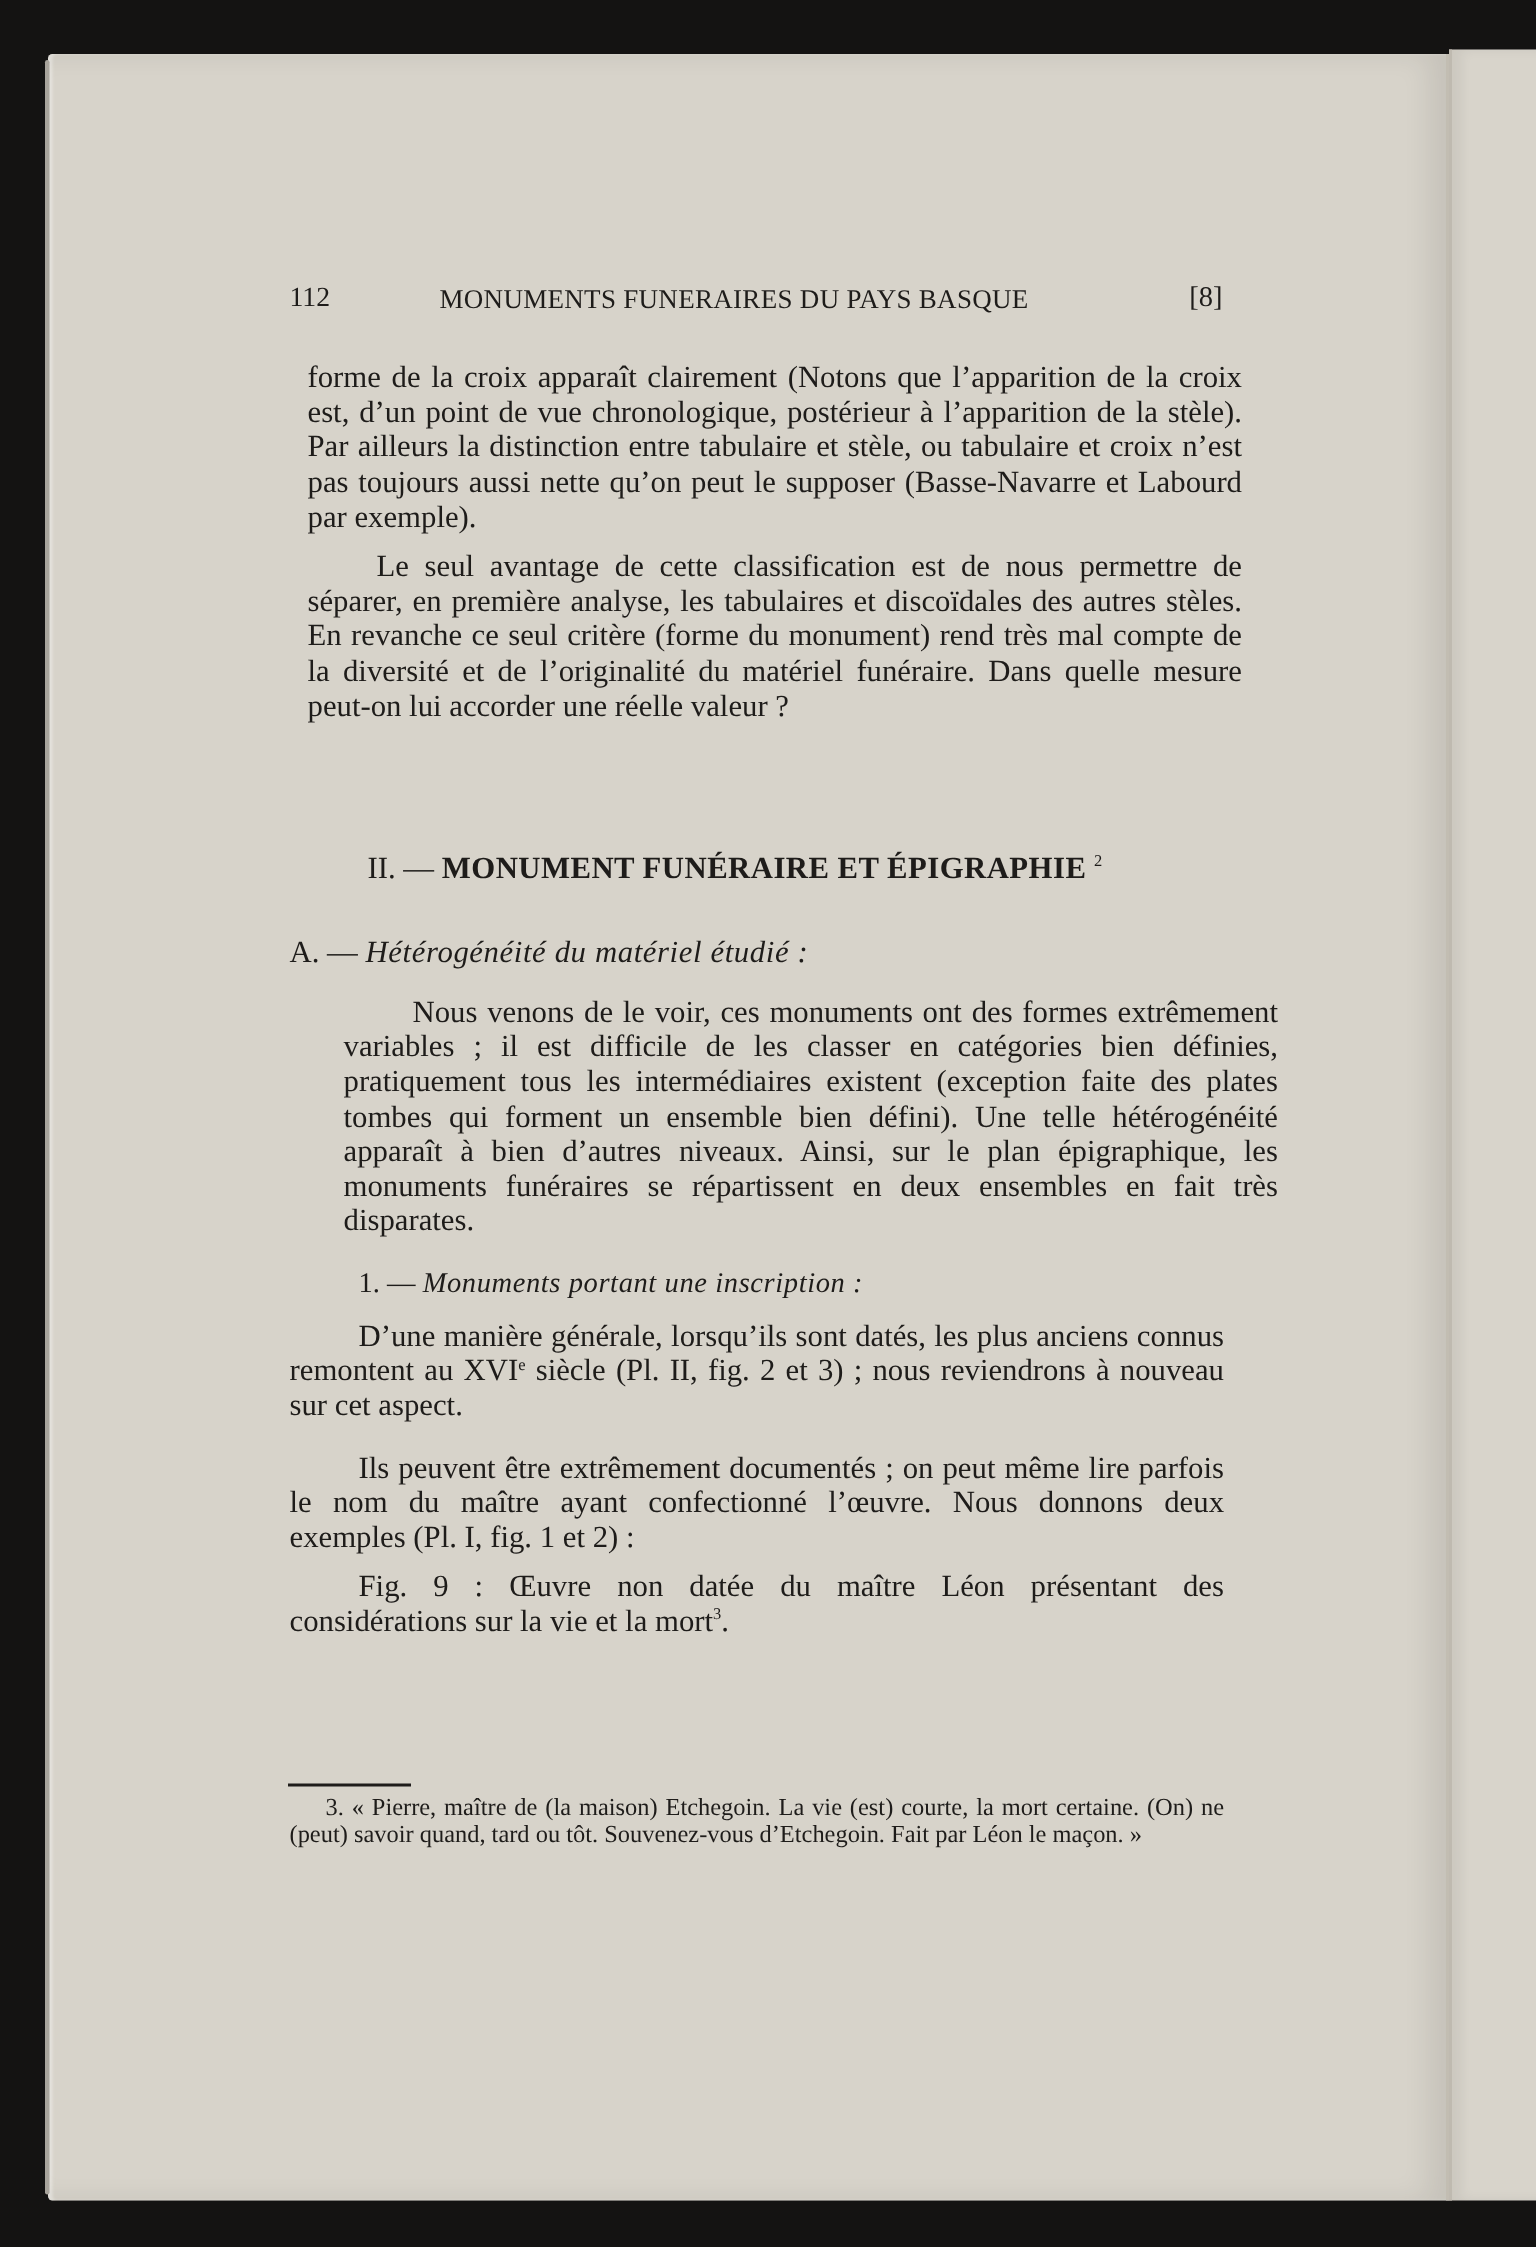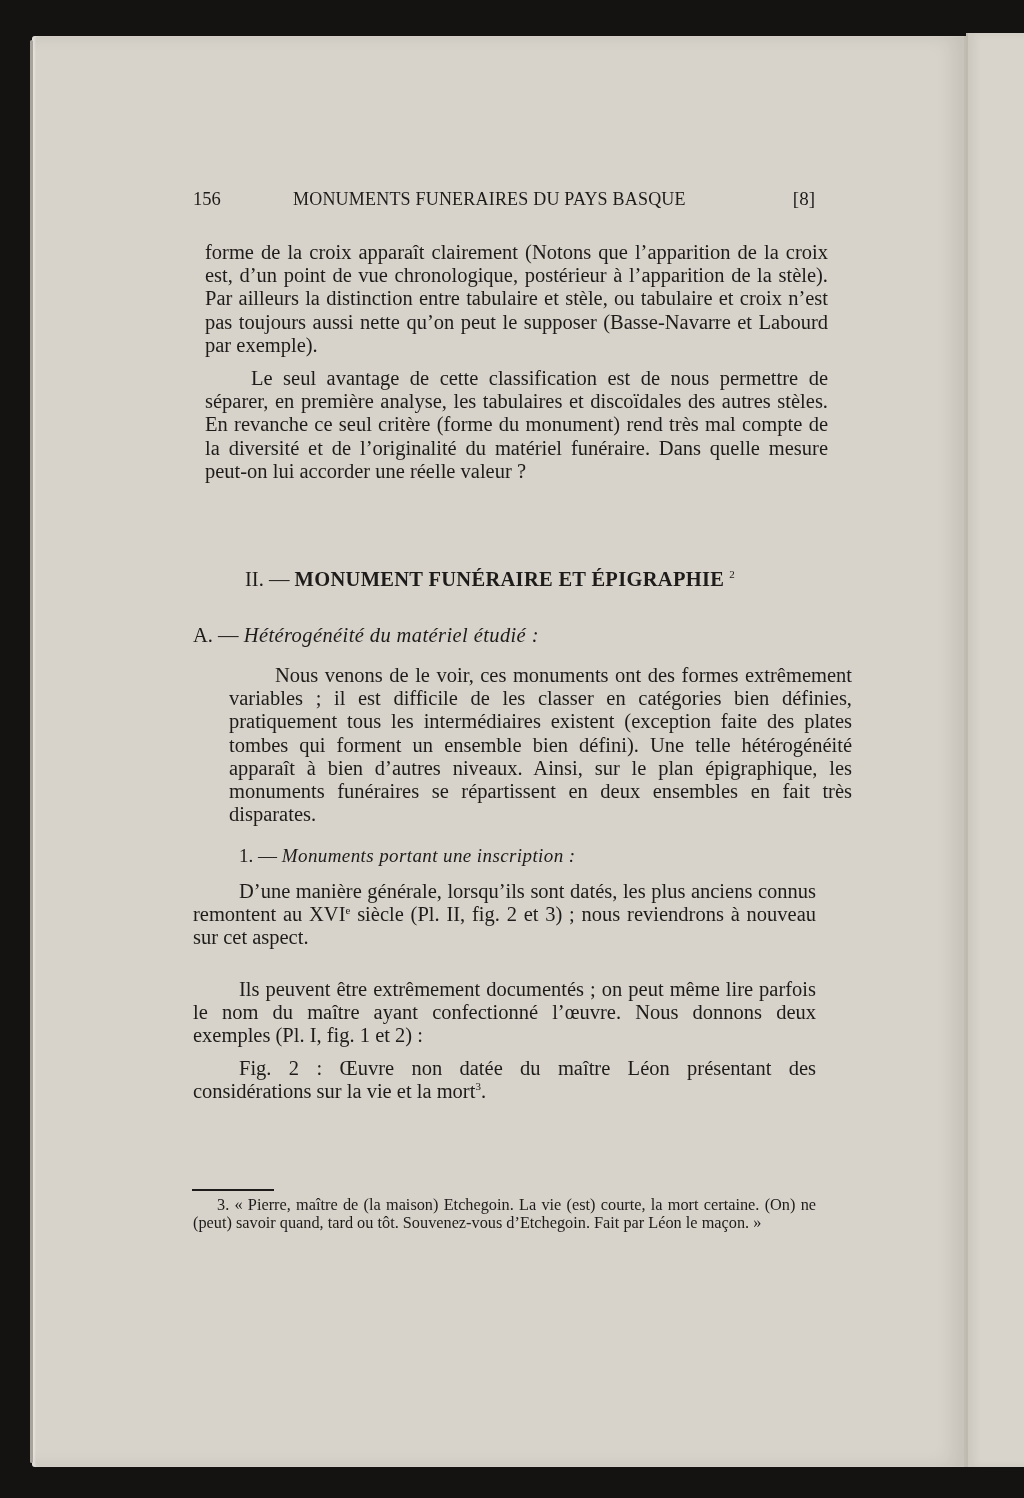--- a/index.html
+++ b/index.html
@@ -166,21 +166,21 @@
   </style>
 </head>
 <body>
 
 <div class="page">
 </div>
 <div class="gutter-line"></div>
 <div class="next-page"></div>
 
 <div class="running-head">
-  <span class="page-num">156</span>
+  <span class="page-num">112</span>
   <span class="title">MONUMENTS FUNERAIRES DU PAYS BASQUE</span>
   <span class="folio">[8]</span>
 </div>
 
 <div class="body-text" style="top:241px;margin-left:12px;">
   <p>forme de la croix apparaît clairement (Notons que l’apparition de la croix est, d’un point de vue chronologique, postérieur à l’apparition de la stèle). Par ailleurs la distinction entre tabu­laire et stèle, ou tabulaire et croix n’est pas toujours aussi nette qu’on peut le supposer (Basse-Navarre et Labourd par exemple).</p>
   <p class="indent" style="margin-top:10px;">Le seul avantage de cette classification est de nous permet­tre de séparer, en première analyse, les tabulaires et discoï­dales des autres stèles. En revanche ce seul critère (forme du monument) rend très mal compte de la diversité et de l’origi­nalité du matériel funéraire. Dans quelle mesure peut-on lui accorder une réelle valeur ?</p>
 </div>
 
 <div class="section-heading">
@@ -198,21 +198,21 @@
   <p class="indent">Nous venons de le voir, ces monuments ont des formes extrêmement variables ; il est difficile de les classer en caté­gories bien définies, pratiquement tous les intermédiaires exis­tent (exception faite des plates tombes qui forment un ensem­ble bien défini). Une telle hétérogénéité apparaît à bien d’autres niveaux. Ainsi, sur le plan épigraphique, les monuments funé­raires se répartissent en deux ensembles en fait très disparates.</p>
 </div>
 
 <div class="subsub">
   <span>1. —</span>
   <i>Monuments portant une inscription :</i>
 </div>
 
 <div class="body-text" style="top:880px;">
   <p class="indent"><span>D’une manière générale, lorsqu’ils sont datés, les plus anciens connus remontent au XVI</span><span class="sup-e">e</span><span> siècle (Pl. II, fig. 2 et 3) ; nous reviendrons à nouveau sur cet aspect.</span></p>
-  <p class="indent" style="margin-top:28px;">Ils peuvent être extrêmement documentés ; on peut même lire parfois le nom du maître ayant confectionné l’œuvre. Nous donnons deux exemples (Pl. I, fig. 1 et 2) :</p>
-  <p class="indent" style="margin-top:10px;"><span>Fig. 2 : Œuvre non datée du maître Léon présentant des considérations sur la vie et la mort</span><span class="sup">3</span><span>.</span></p>
+  <p class="indent" style="margin-top:18px;">Ils peuvent être extrêmement documentés ; on peut même lire parfois le nom du maître ayant confectionné l’œuvre. Nous donnons deux exemples (Pl. I, fig. 1 et 2) :</p>
+  <p class="indent" style="margin-top:10px;"><span>Fig. 9 : Œuvre non datée du maître Léon présentant des considérations sur la vie et la mort</span><span class="sup">3</span><span>.</span></p>
 </div>
 
 <div class="footnote-rule"></div>
 
 <div class="footnotes">
   <p>3. « Pierre, maître de (la maison) Etchegoin. La vie (est) courte, la mort certaine. (On) ne (peut) savoir quand, tard ou tôt. Souvenez-vous d’Etchegoin. Fait par Léon le maçon. »</p>
 </div>
 
 </body></html>

